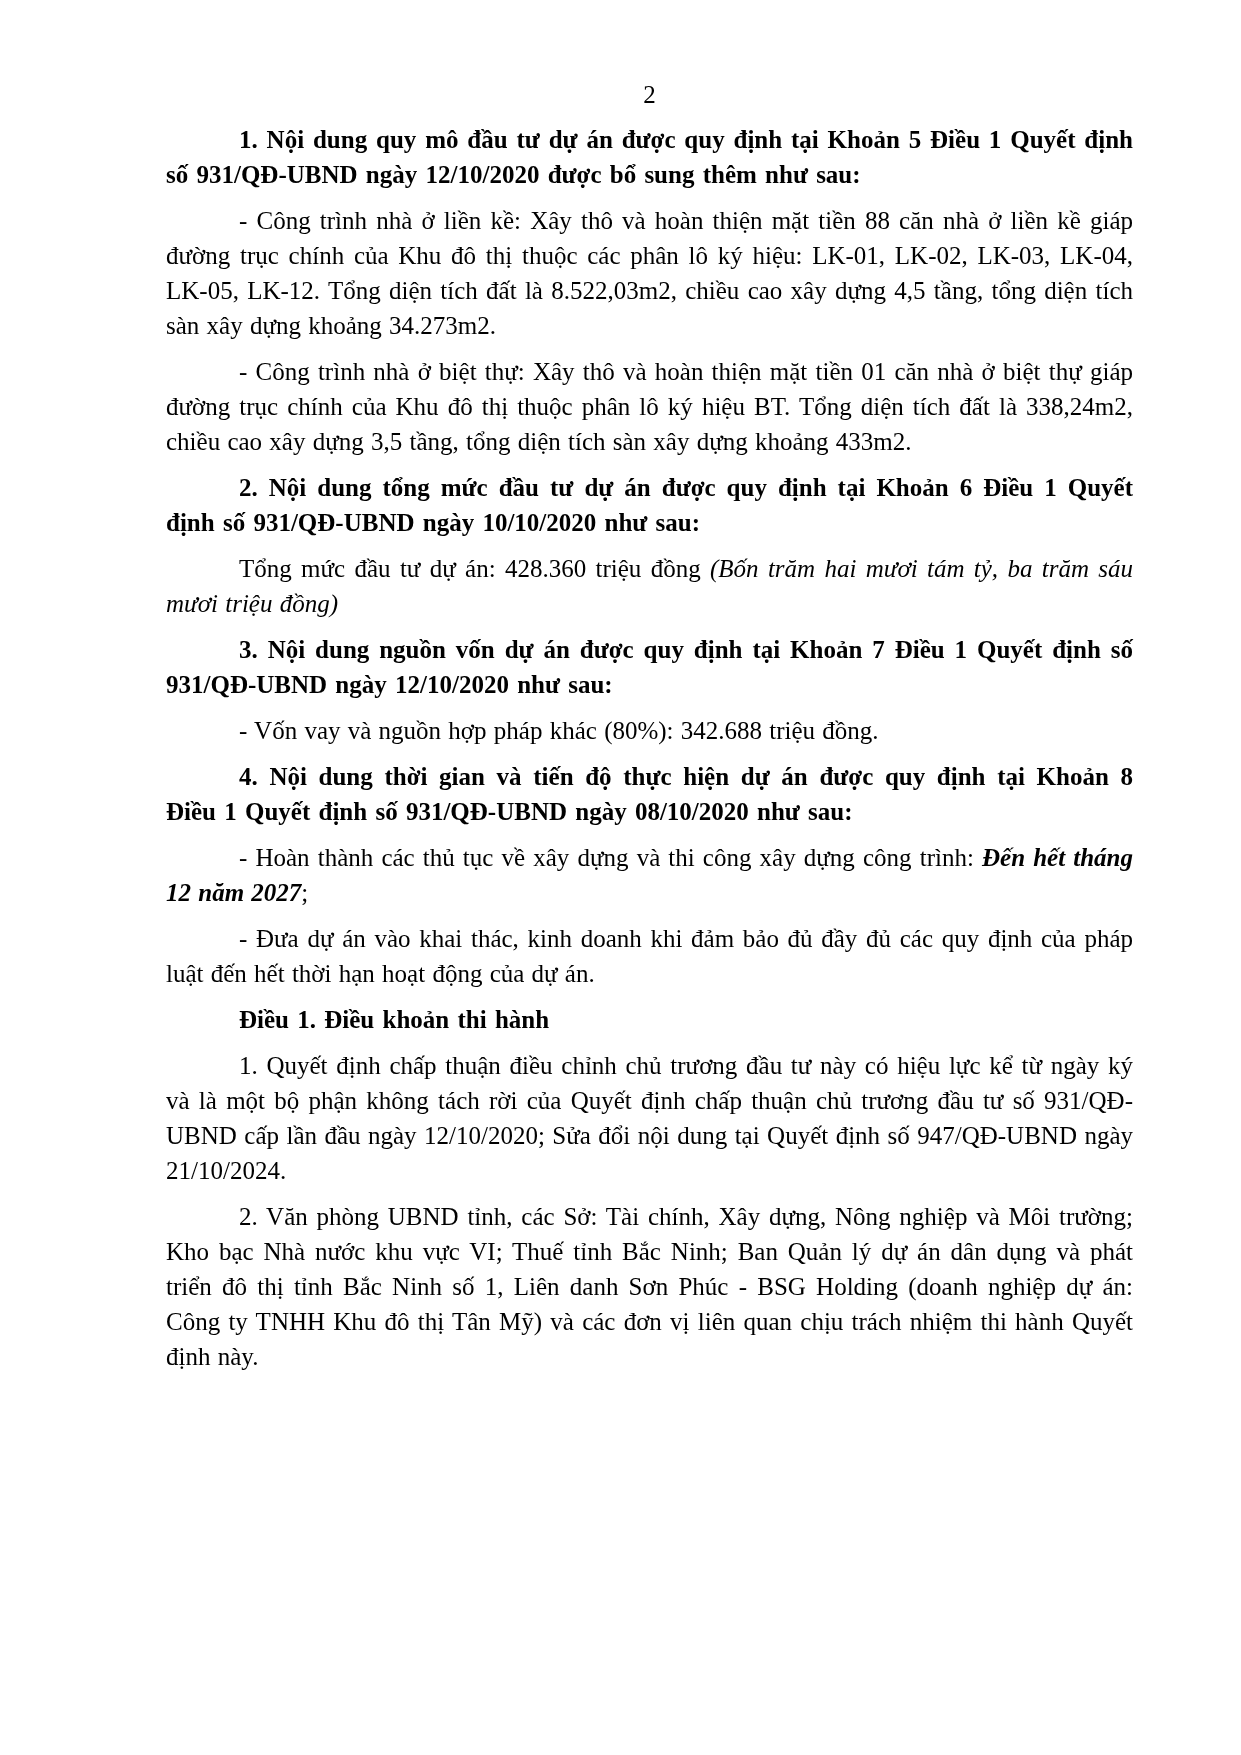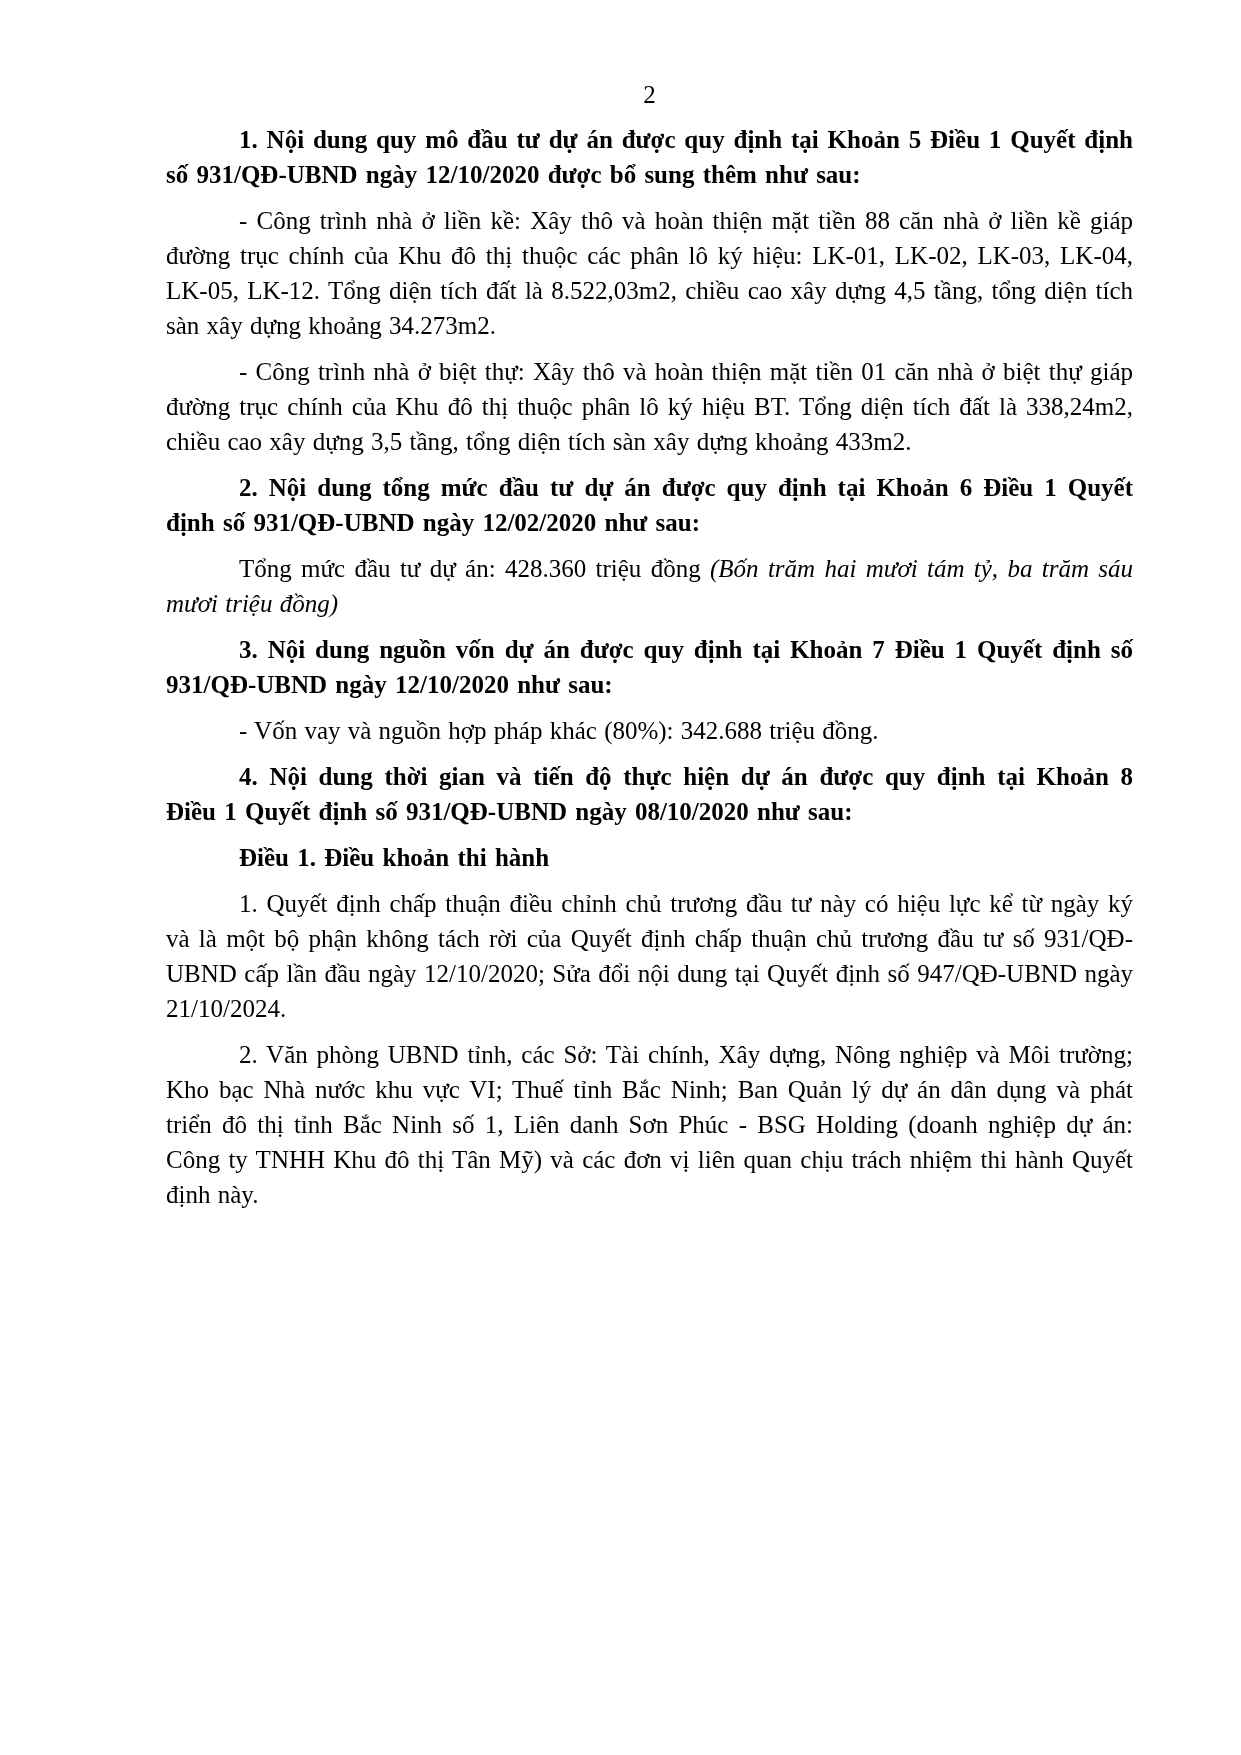--- a/index.html
+++ b/index.html
@@ -50,22 +50,24 @@
 </style>
 </head>
 <body>
 
 <div class="page">
   <div class="page-number">2</div>
   <div class="content">
       <p class="para heading"><span class="run-b">1. Nội dung quy mô đầu tư dự án được quy định tại Khoản 5 Điều 1 Quyết định số 931/QĐ-UBND ngày 12/10/2020 được bổ sung thêm như sau:</span></p>
       <p class="para body"><span>- Công trình nhà ở liền kề: Xây thô và hoàn thiện mặt tiền 88 căn nhà ở liền kề giáp đường trục chính của Khu đô thị thuộc các phân lô ký hiệu: LK-01, LK-02, LK-03, LK-04, LK-05, LK-12. Tổng diện tích đất là 8.522,03m2, chiều cao xây dựng 4,5 tầng, tổng diện tích sàn xây dựng khoảng 34.273m2.</span></p>
       <p class="para body"><span>- Công trình nhà ở biệt thự: Xây thô và hoàn thiện mặt tiền 01 căn nhà ở biệt thự giáp đường trục chính của Khu đô thị thuộc phân lô ký hiệu BT. Tổng diện tích đất là 338,24m2, chiều cao xây dựng 3,5 tầng, tổng diện tích sàn xây dựng khoảng 433m2.</span></p>
-      <p class="para heading"><span class="run-b">2. Nội dung tổng mức đầu tư dự án được quy định tại Khoản 6 Điều 1 Quyết định số 931/QĐ-UBND ngày 12/02/2020 như sau:</span></p>
+      <p class="para heading"><span class="run-b">2. Nội dung tổng mức đầu tư dự án được quy định tại Khoản 6 Điều 1 Quyết định số 931/QĐ-UBND ngày 10/10/2020 như sau:</span></p>
       <p class="para body"><span>Tổng mức đầu tư dự án: 428.360 triệu đồng </span><span class="run-i">(Bốn trăm hai mươi tám tỷ, ba trăm sáu mươi triệu đồng)</span></p>
       <p class="para heading"><span class="run-b">3. Nội dung nguồn vốn dự án được quy định tại Khoản 7 Điều 1 Quyết định số 931/QĐ-UBND ngày 12/10/2020 như sau:</span></p>
       <p class="para body"><span>- Vốn vay và nguồn hợp pháp khác (80%): 342.688 triệu đồng.</span></p>
       <p class="para heading"><span class="run-b">4. Nội dung thời gian và tiến độ thực hiện dự án được quy định tại Khoản 8 Điều 1 Quyết định số 931/QĐ-UBND ngày 08/10/2020 như sau:</span></p>
+      <p class="para body"><span>- Hoàn thành các thủ tục về xây dựng và thi công xây dựng công trình: </span><span class="run-b run-i">Đến hết tháng 12 năm 2027</span><span>;</span></p>
+      <p class="para body"><span>- Đưa dự án vào khai thác, kinh doanh khi đảm bảo đủ đầy đủ các quy định của pháp luật đến hết thời hạn hoạt động của dự án.</span></p>
       <p class="para heading"><span class="run-b">Điều 1. Điều khoản thi hành</span></p>
       <p class="para body"><span>1. Quyết định chấp thuận điều chỉnh chủ trương đầu tư này có hiệu lực kể từ ngày ký và là một bộ phận không tách rời của Quyết định chấp thuận chủ trương đầu tư số 931/QĐ-UBND cấp lần đầu ngày 12/10/2020; Sửa đổi nội dung tại Quyết định số 947/QĐ-UBND ngày 21/10/2024.</span></p>
       <p class="para body"><span>2. Văn phòng UBND tỉnh, các Sở: Tài chính, Xây dựng, Nông nghiệp và Môi trường; Kho bạc Nhà nước khu vực VI; Thuế tỉnh Bắc Ninh; Ban Quản lý dự án dân dụng và phát triển đô thị tỉnh Bắc Ninh số 1, Liên danh Sơn Phúc - BSG Holding (doanh nghiệp dự án: Công ty TNHH Khu đô thị Tân Mỹ) và các đơn vị liên quan chịu trách nhiệm thi hành Quyết định này.</span></p>
     </div>
 </div>
 
 </body></html>

